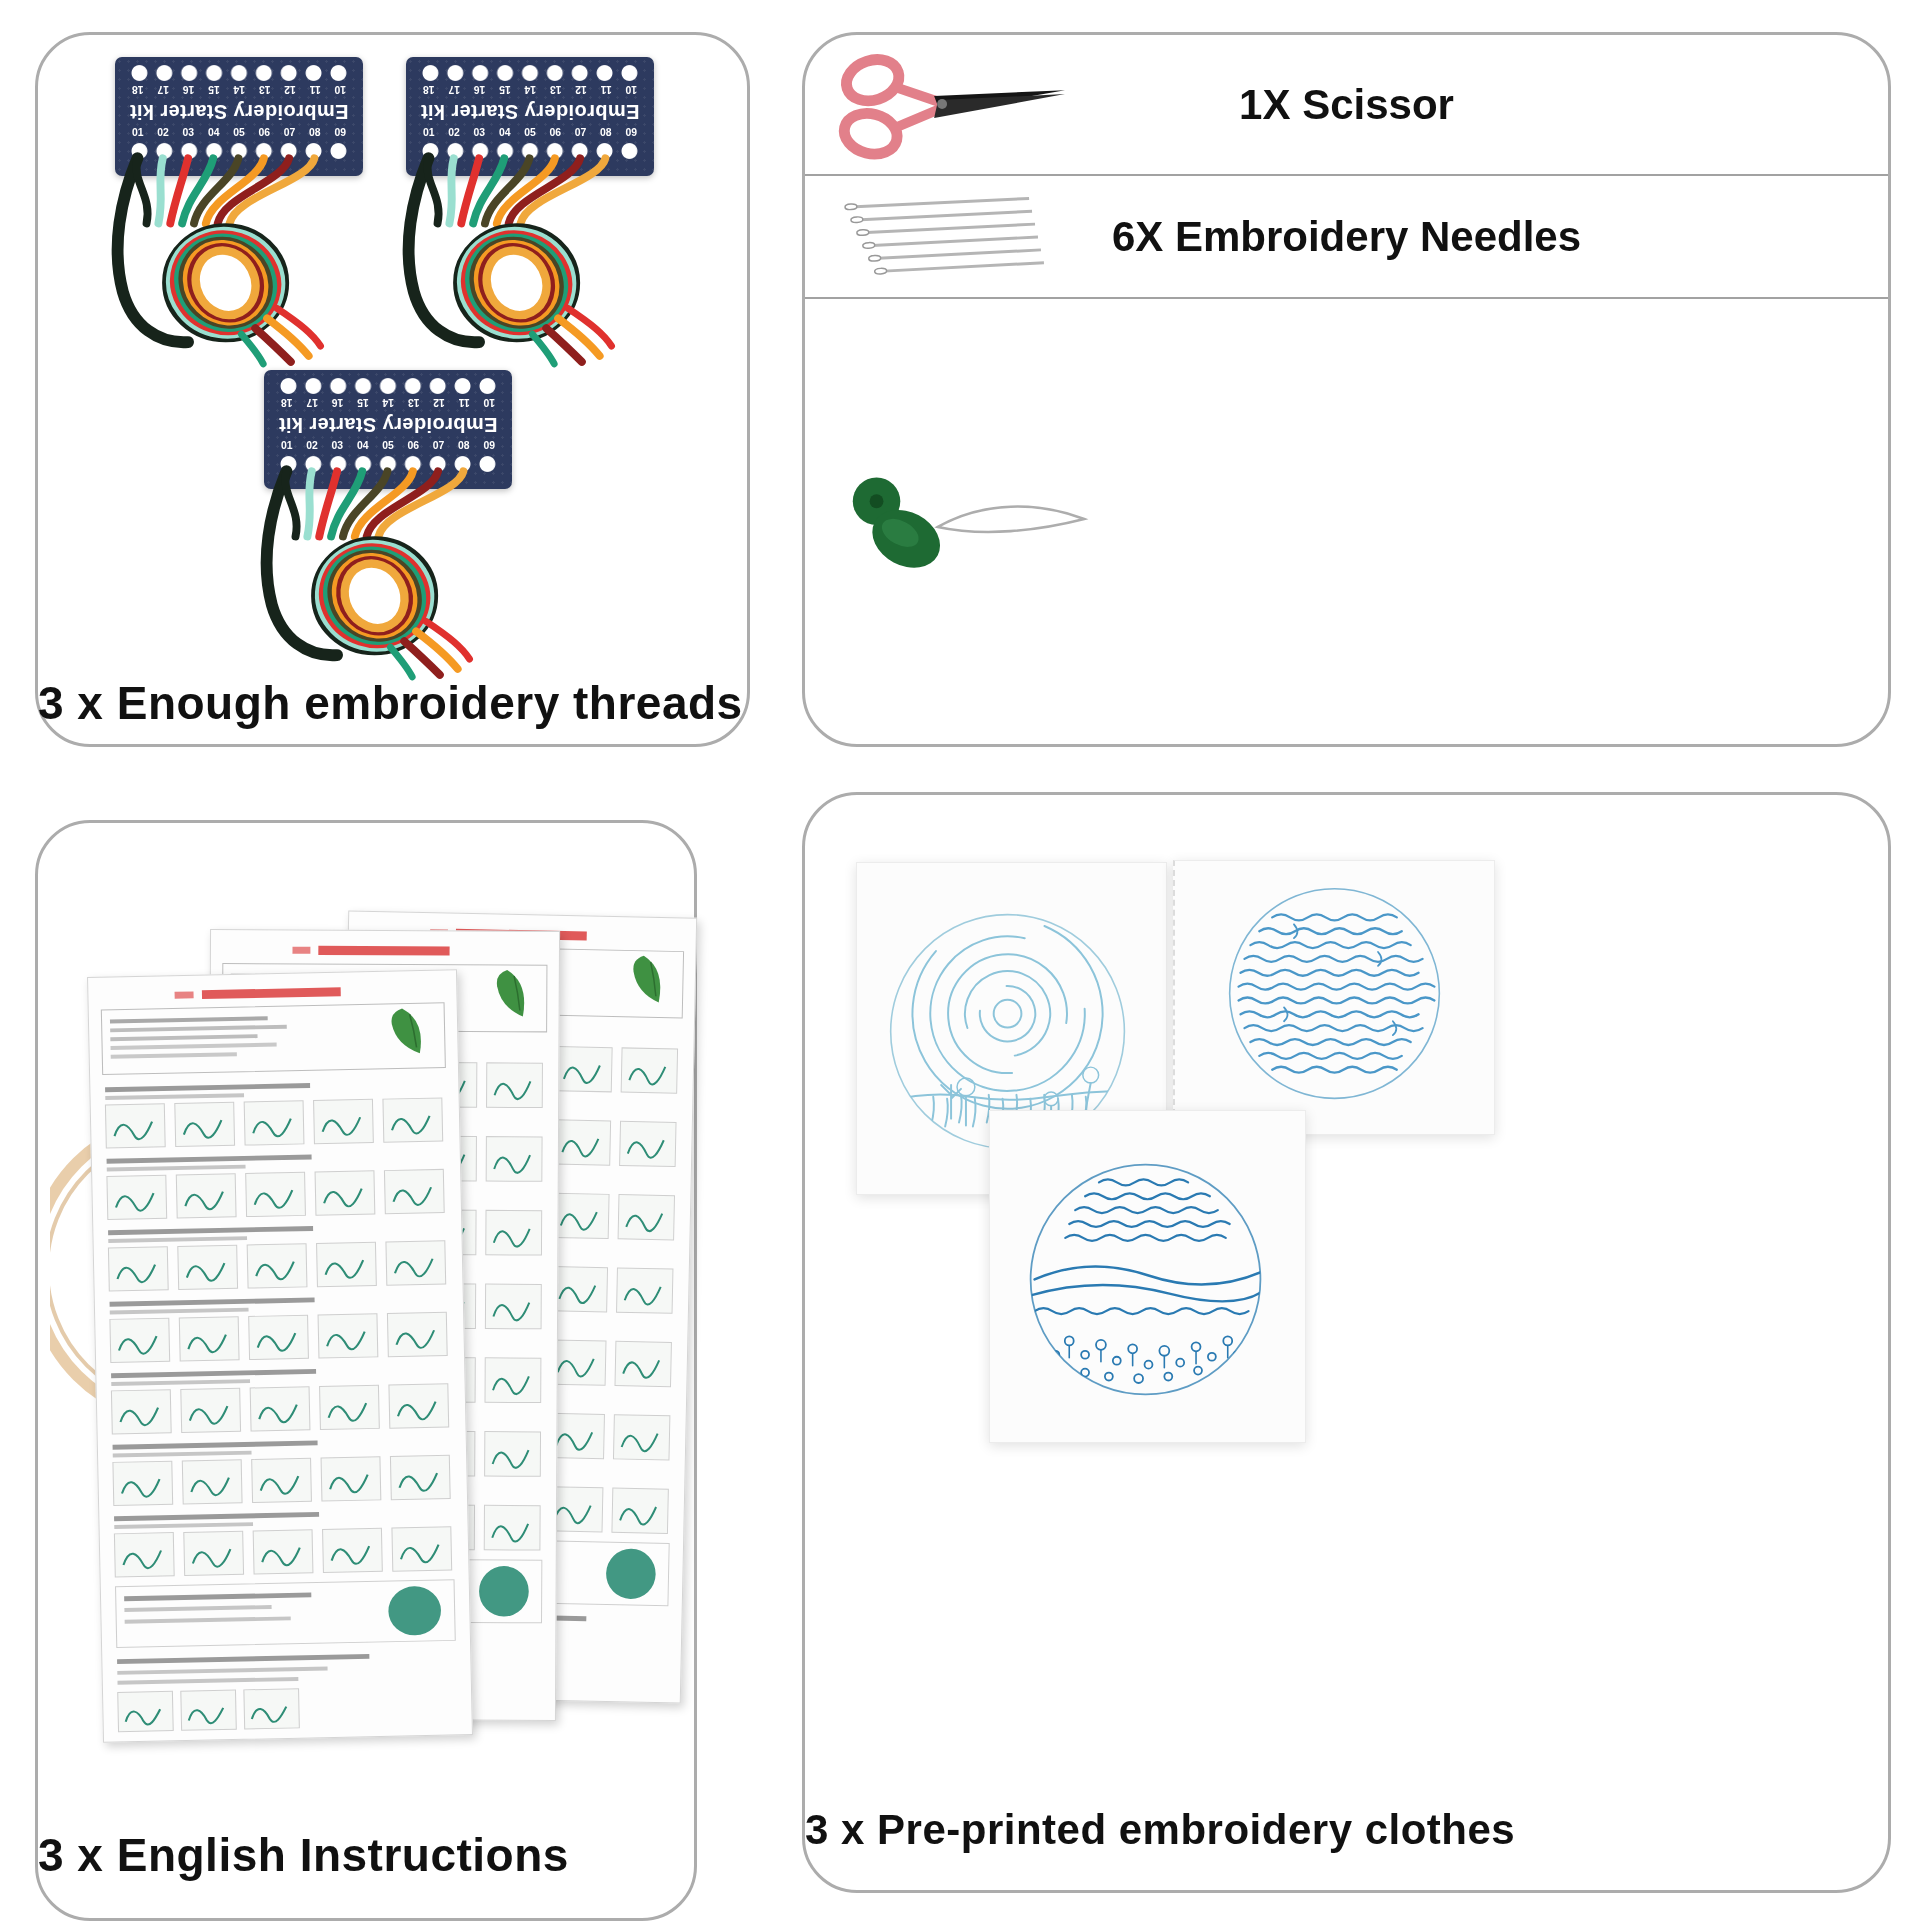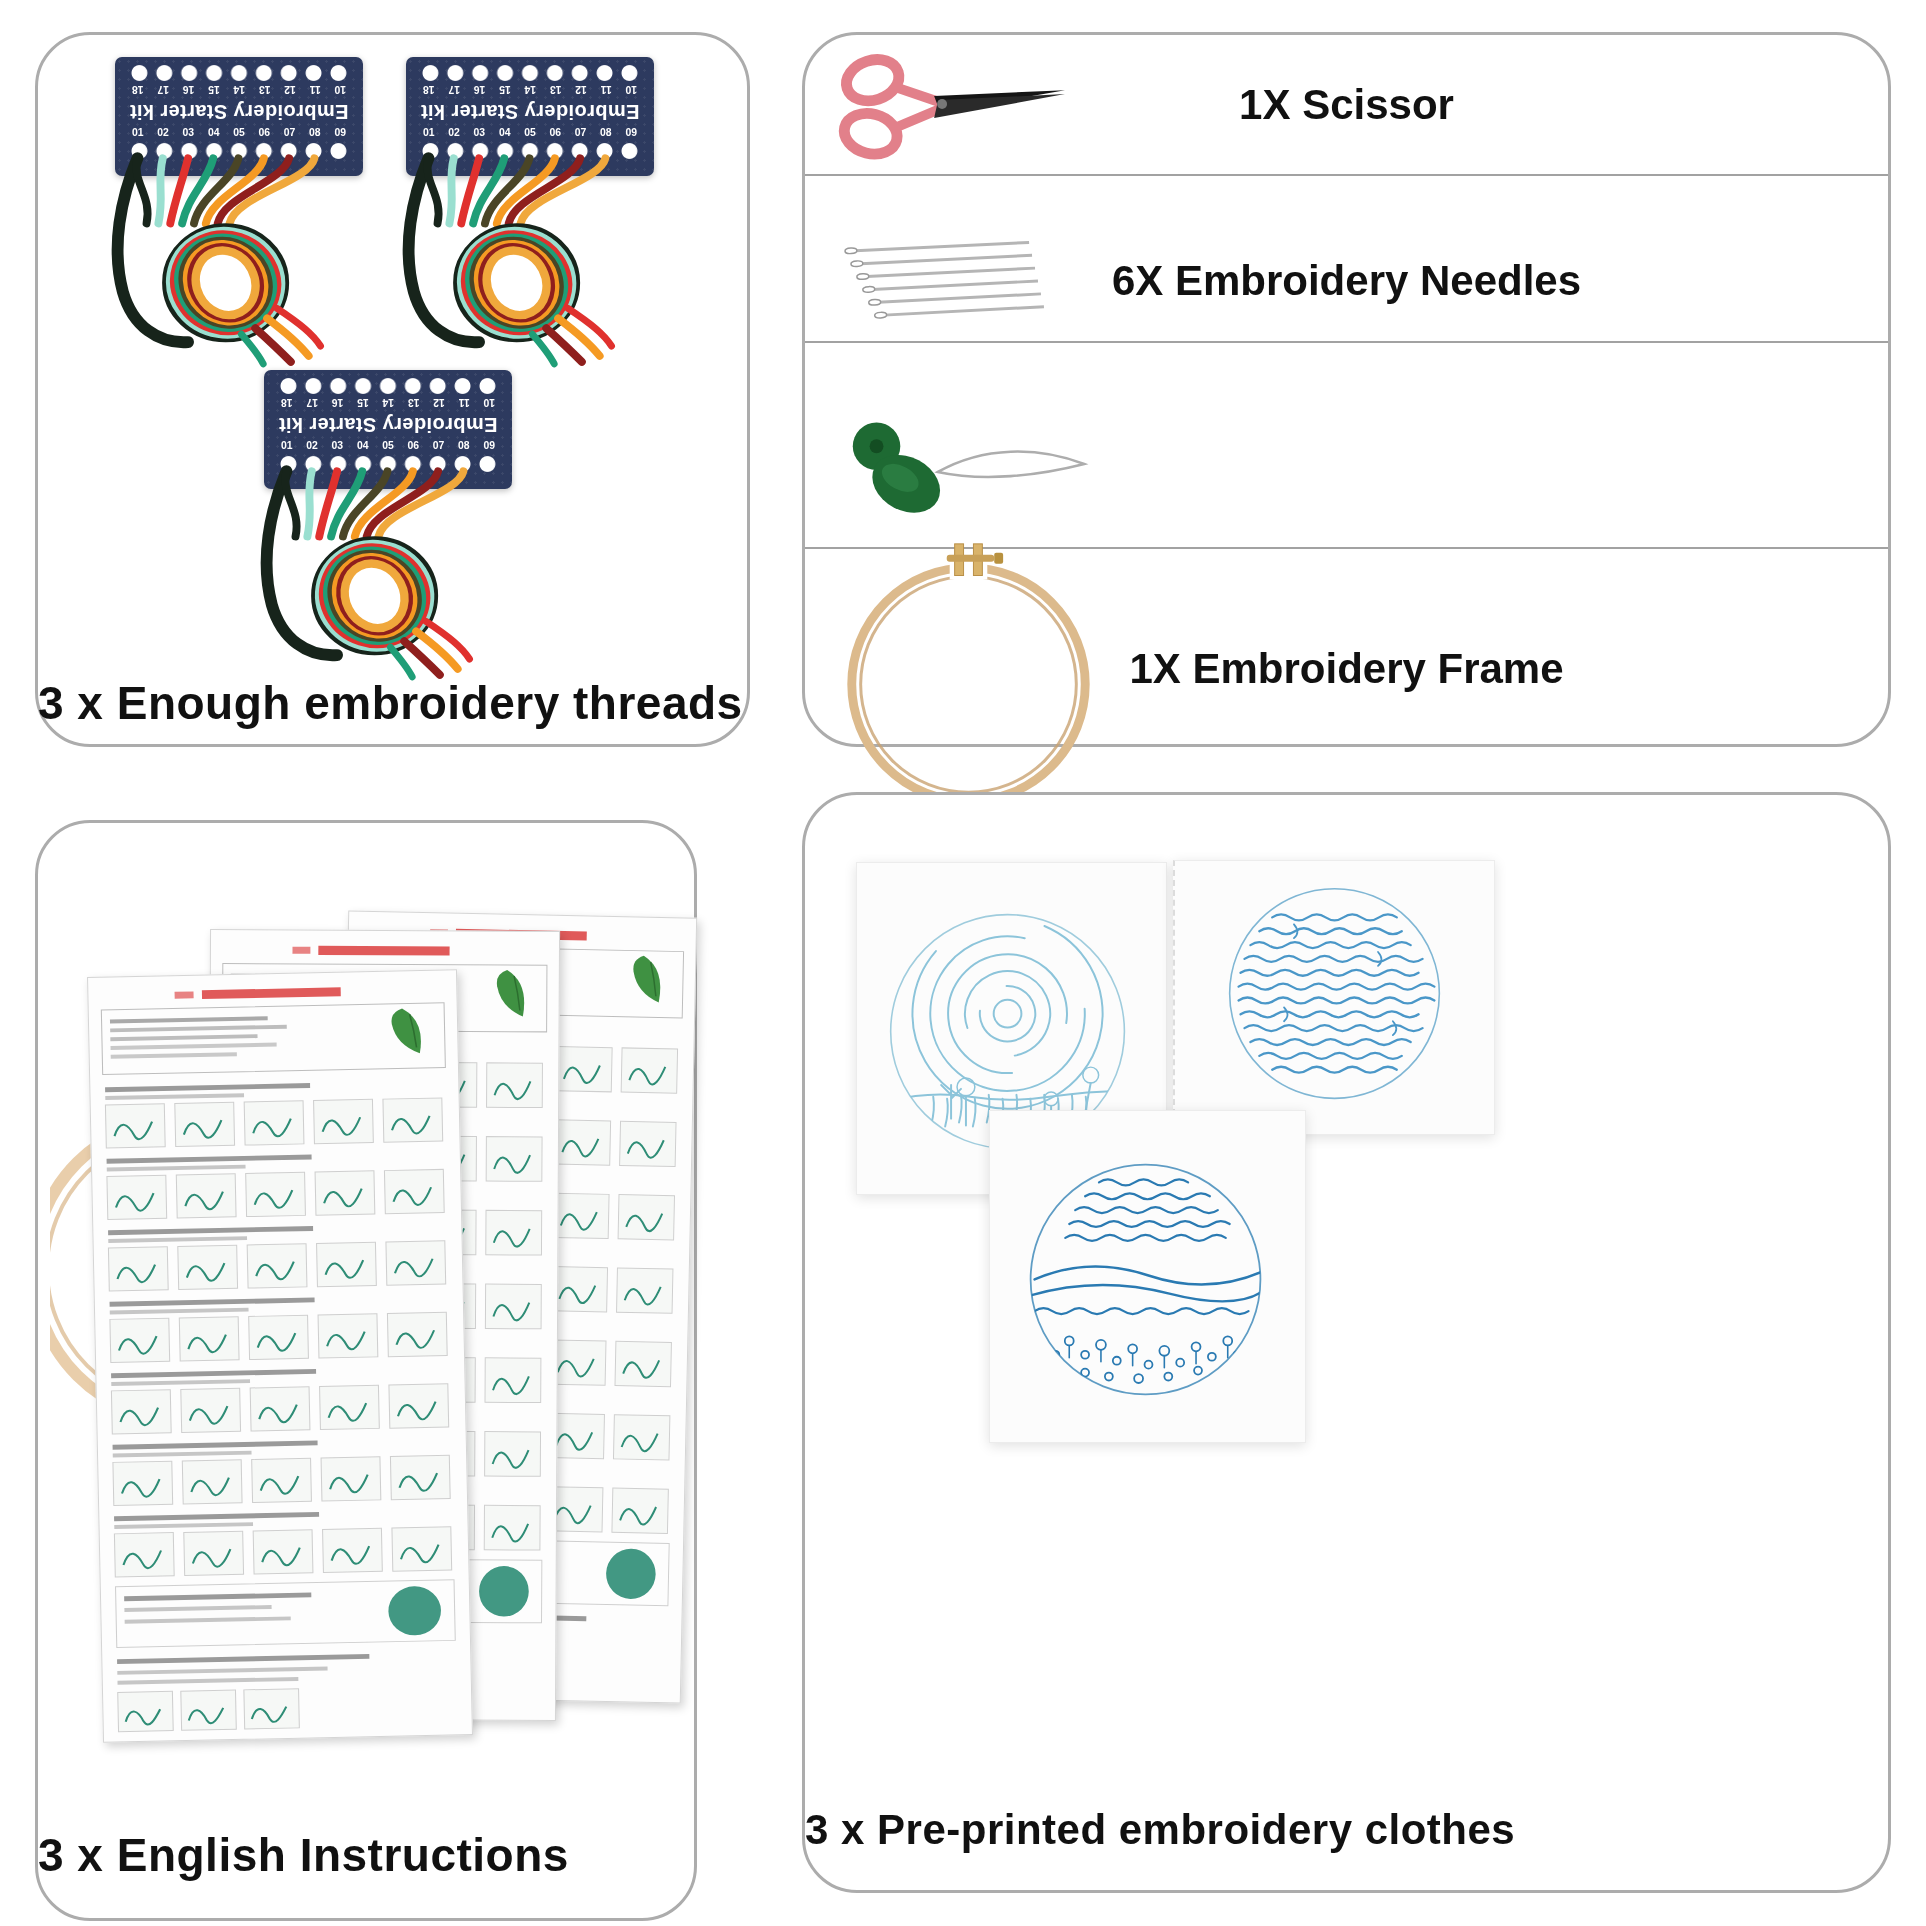--- a/index.html
+++ b/index.html
@@ -1,21 +1,21 @@
 <!DOCTYPE html>
 <html><head>
 <meta charset="utf-8">
 <style>
   html,body{margin:0;padding:0;background:#ffffff;font-family:"Liberation Sans",sans-serif;color:#111;}
   .canvas{position:relative;width:1927px;height:1927px;background:#fff;overflow:hidden;}
 
   
   .panel{position:absolute;background:#fff;border:3px solid #acacac;border-radius:55px;box-sizing:border-box;}
   .panel-tl{left:35px;top:32px;width:715px;height:715px;}
-  .panel-tr{left:802px;top:32px;width:1089px;height:715px;display:flex;flex-direction:column;gap:44px;}
+  .panel-tr{left:802px;top:32px;width:1089px;height:715px;display:flex;flex-direction:column;}
   .panel-bl{left:35px;top:820px;width:662px;height:1101px;}
   .panel-br{left:802px;top:792px;width:1089px;height:1101px;}
 
   .panel-caption{position:absolute;left:0;right:0;text-align:left;font-weight:bold;letter-spacing:0.5px;}
   .cap-tl{bottom:14px;font-size:46px;}
   .cap-bl{bottom:36px;font-size:46px;}
   .cap-br{bottom:36px;font-size:42px;}
 
   
   .thread-card{position:absolute;width:248px;height:119px;background:#2d3a5f;border-radius:7px;
@@ -272,32 +272,20 @@
     <div class="tool-row row-threader">
       <svg class="tool-icon" width="267" height="109" viewBox="0 0 270 110">
         <circle cx="42" cy="34" r="24" fill="#1e6a33"></circle>
         <ellipse cx="72" cy="72" rx="36" ry="27" fill="#1e6a33" transform="rotate(28 72 72)"></ellipse>
         <ellipse cx="66" cy="66" rx="20" ry="12" fill="#2f8447" opacity="0.7" transform="rotate(28 66 66)"></ellipse>
         <circle cx="42" cy="34" r="7" fill="#134d22"></circle>
         <path d="M104,60 C150,34 205,34 252,52 C205,64 150,70 104,60 Z" fill="none" stroke="#adadad" stroke-width="2.6"></path>
       </svg>
     </div>
 
-    <div class="tool-row row-hoop">
-      <svg class="tool-icon" style="left:25px;" width="277" height="282" viewBox="0 0 280 285">
-        <circle cx="140" cy="158" r="118" fill="none" stroke="#dcba8c" stroke-width="9"></circle>
-        <circle cx="140" cy="158" r="109" fill="none" stroke="#c9a272" stroke-width="3" opacity="0.8"></circle>
-        <rect x="121" y="26" width="38" height="26" fill="#ffffff"></rect>
-        <rect x="126" y="16" width="9" height="32" fill="#d9b36a" stroke="#b98f47" stroke-width="1"></rect>
-        <rect x="145" y="16" width="9" height="32" fill="#d9b36a" stroke="#b98f47" stroke-width="1"></rect>
-        <rect x="118" y="27" width="48" height="7" rx="3" fill="#c8a058"></rect>
-        <rect x="166" y="25" width="9" height="11" rx="2" fill="#b8913f"></rect>
-      </svg>
-      <div class="tool-label">1X Embroidery Frame</div>
-    </div>
   </section>
 
   <section class="panel panel-bl">
 
     <svg class="instr-photo" width="327" height="426" viewBox="0 0 330 430">
       <circle cx="135" cy="215" r="152" fill="none" stroke="#e7c9a2" stroke-width="12" opacity="0.9"></circle>
       <circle cx="135" cy="215" r="138" fill="none" stroke="#d9b588" stroke-width="4" opacity="0.7"></circle>
       <ellipse cx="70" cy="235" rx="20" ry="9" fill="#7a9a57" transform="rotate(-30 70 235)"></ellipse>
       <ellipse cx="95" cy="300" rx="18" ry="8" fill="#86a561" transform="rotate(20 95 300)"></ellipse>
       <circle cx="88" cy="262" r="14" fill="#d96a4e"></circle>

